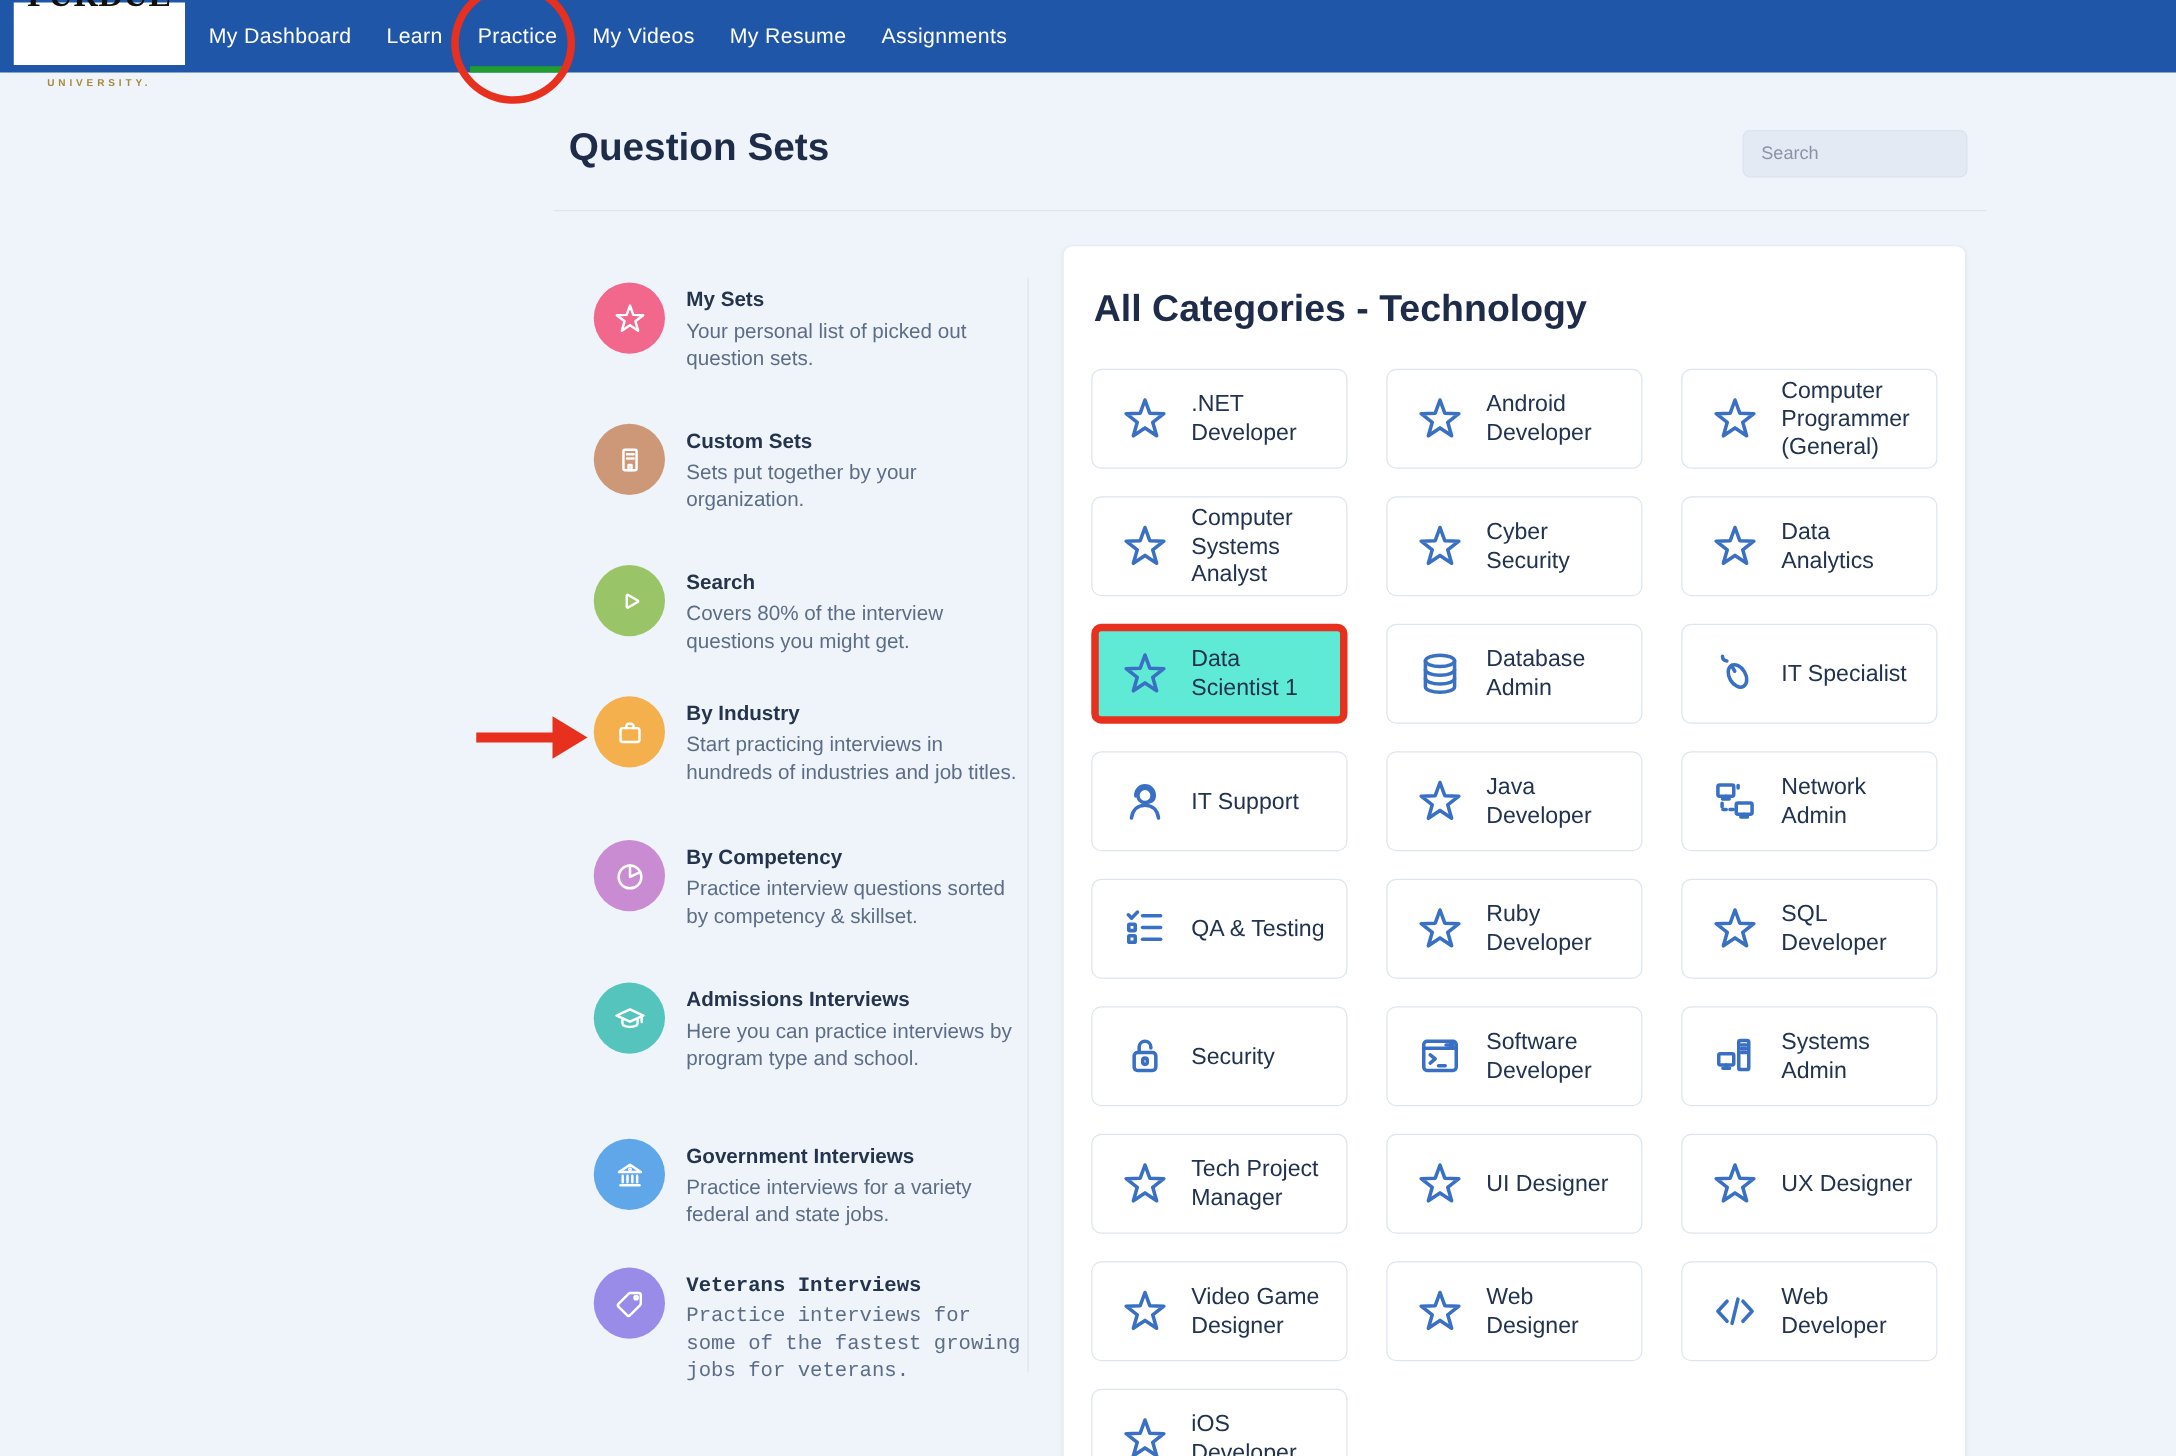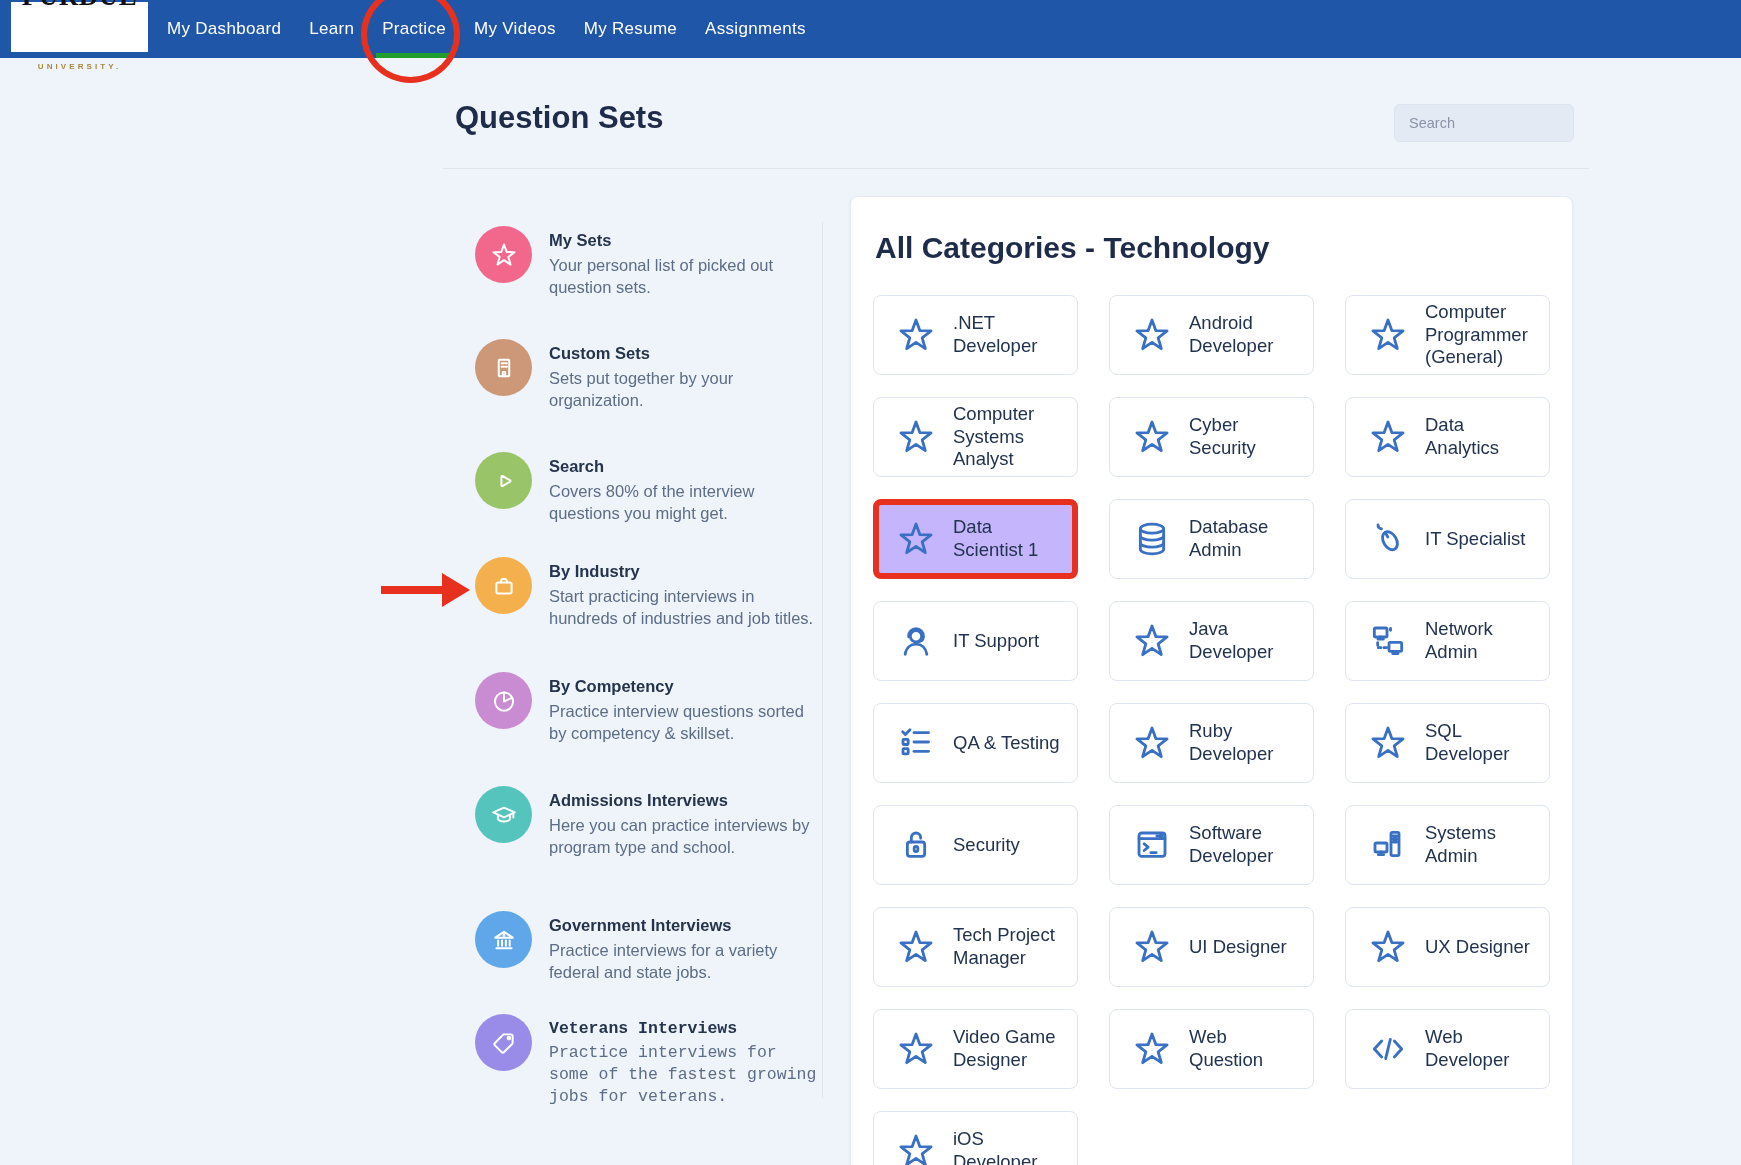--- a/index.html
+++ b/index.html
@@ -57,21 +57,21 @@
            box-shadow:0 1px 3px rgba(30,50,90,.05); padding:22px; }
   .panel-title { font-size:30px; font-weight:700; color:var(--navy); margin:12px 0 0 2px; }
   .grid { margin-top:30px; display:grid; grid-template-columns:repeat(3,205px); gap:22px 31px; grid-auto-rows:80px; }
   .card { background:#fff; border:1px solid #DEE5F0; border-radius:8px;
           display:flex; align-items:center; gap:17px; padding:0 10px 0 22px;
           cursor:pointer; }
   .card .icon { flex:0 0 40px; width:40px; height:40px; color:var(--icon);
                 display:flex; align-items:center; justify-content:center; }
   .card .icon svg { width:40px; height:40px; }
   .card-label { font-size:18.5px; color:#22334F; line-height:1.22; }
-  .card.highlighted { border:6px solid var(--annotation); background:#c4b5fd; padding-left:17px; }
+  .card.highlighted { border:6px solid var(--annotation); background:#5eead4; padding-left:17px; }
 </style>
 </head>
 <body>
 
 <header class="topnav">
   <div class="logo">
     <div class="logo-word">PURDUE</div>
     <div class="logo-sub">UNIVERSITY.</div>
   </div>
   <nav class="nav-items" id="nav-items">
@@ -412,21 +412,21 @@
             </svg>
           </span>
           <span class="card-label">Video Game Designer</span>
         </div>
         <div class="card">
           <span class="icon">
             <svg viewBox="0 0 24 24" fill="none" stroke="currentColor" stroke-width="1.7" stroke-linecap="round" stroke-linejoin="round">
               <path d="M12 3 L14.29 9.34 L21.04 9.56 L15.71 13.71 L17.58 20.19 L12 16.4 L6.42 20.19 L8.29 13.71 L2.96 9.56 L9.71 9.34 Z"></path>
             </svg>
           </span>
-          <span class="card-label">Web Question</span>
+          <span class="card-label">Web Designer</span>
         </div>
         <div class="card">
           <span class="icon">
             <svg viewBox="0 0 24 24" fill="none" stroke="currentColor" stroke-width="1.7" stroke-linecap="round" stroke-linejoin="round">
               <path d="M8.2 7.2L3.8 12l4.4 4.8"></path>
               <path d="M15.8 7.2L20.2 12l-4.4 4.8"></path>
               <path d="M13.4 6.2l-2.8 11.6"></path>
             </svg>
           </span>
           <span class="card-label">Web Developer</span>

